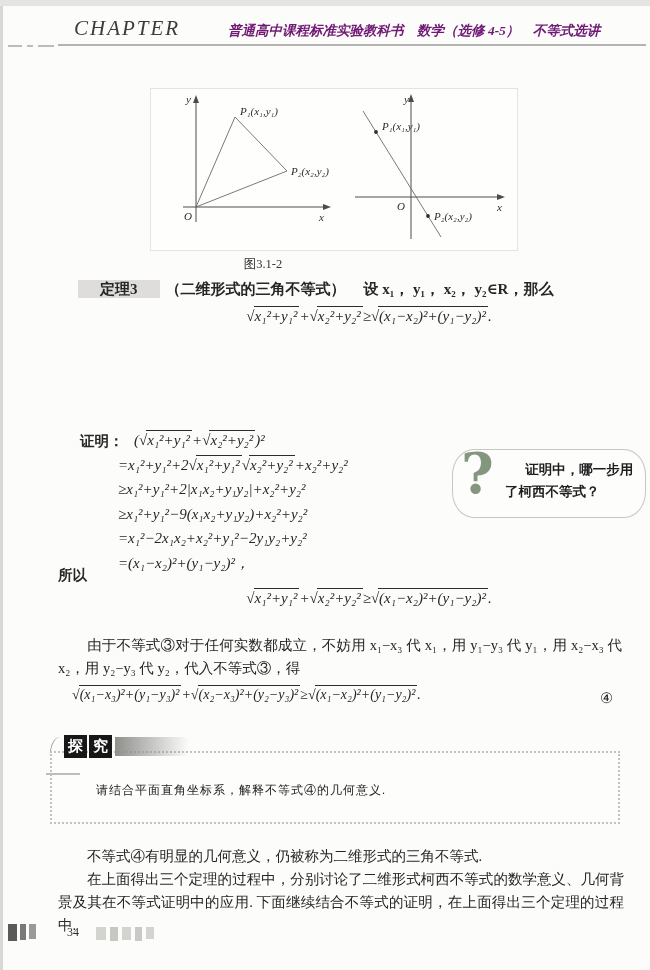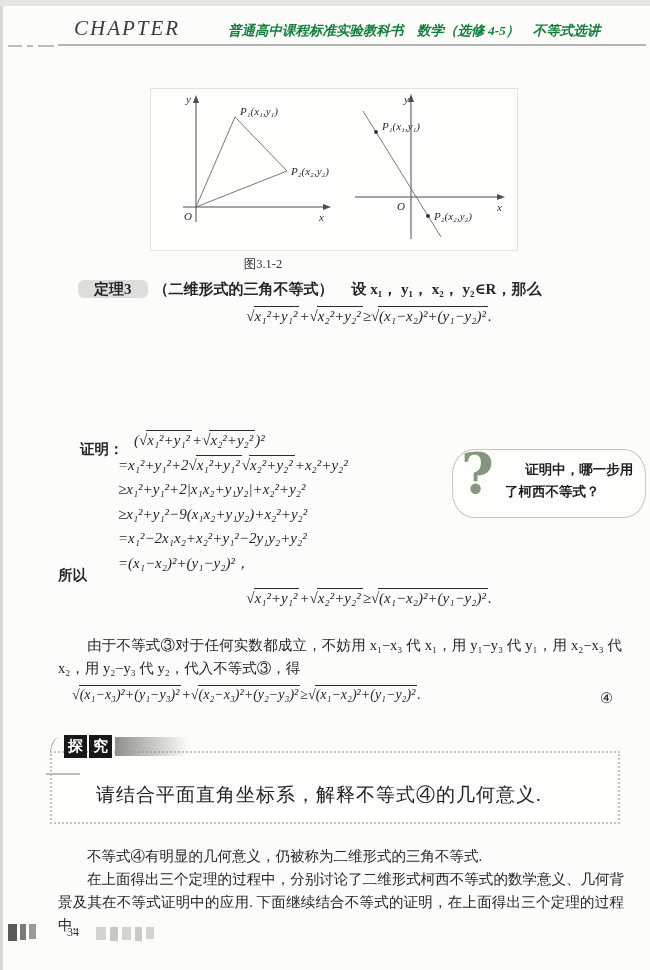--- a/index.html
+++ b/index.html
@@ -4,39 +4,39 @@
 <style>
   html,body{margin:0;padding:0;background:#efefed;}
   #page{position:relative;width:650px;height:970px;background:#fcfcfb;overflow:hidden;
         font-family:"Liberation Serif","DejaVu Serif",serif;color:#262626;}
   .abs{position:absolute;}
   
   #left-strip{left:0;top:0;width:3px;height:970px;background:#d8d8d6;}
   #top-band{left:0;top:0;width:650px;height:6px;background:#e4e4e1;}
   
   #chapter{left:74px;top:16px;font-style:italic;font-size:21px;letter-spacing:2px;color:#3c3c3c;}
-  #book-title{left:228px;top:22px;font-size:13.5px;font-weight:700;font-style:italic;color:#15803d;white-space:nowrap;}
+  #book-title{left:228px;top:22px;font-size:13.5px;font-weight:700;font-style:italic;color:#701a75;white-space:nowrap;}
   #header-rule{left:58px;top:44px;width:588px;height:2px;background:#b3b3b0;}
   .hdash{top:45px;height:2px;background:#bcbcb9;}
   
   #figure-box{left:150px;top:88px;width:366px;height:161px;background:#fefefd;border:1px solid #e3e3e0;}
   .figsvg{position:absolute;top:0;}
   #fig-caption{left:0;top:256px;width:526px;text-align:center;font-size:12.5px;color:#333;}
   
   #theorem-line{left:78px;top:280px;font-size:15px;white-space:nowrap;}
-  #theorem-label{background:#dedddb;padding:1px 16px;font-weight:700;border-radius:6px;}
+  #theorem-label{background:#dedddb;padding:1px 22px;font-weight:700;border-radius:0;}
   #theorem-name{font-weight:700;margin-left:6px;}
   #theorem-setup{margin-left:18px;font-weight:600;}
   .formula-center{left:0;width:650px;text-align:center;font-size:15px;font-style:italic;padding-left:44px;}
   #theorem-formula{top:308px;}
   
   #analysis{left:58px;top:340px;width:562px;font-size:14.5px;line-height:22.5px;text-align:justify;}
   #analysis .ind{display:inline-block;width:2em;}
   
-  #proof-label{left:80px;top:432px;font-size:14.5px;font-weight:600;margin-top:8px;}
+  #proof-label{left:80px;top:432px;font-size:14.5px;font-weight:600;}
   #proof-lines{left:118px;top:428px;font-size:15px;font-style:italic;line-height:24.5px;}
   #proof-lines .pl0{padding-left:16px;}
   
   .rad{border-top:1.2px solid #2c2c2c;padding:1px 2px 0 1px;}
   .sq{margin-right:-1px;}
   
   #q-bubble{left:452px;top:449px;width:192px;height:67px;border:1.3px solid #c6c6c2;
             border-radius:22px/26px;background:#fdfdfc;}
   #q-mark{position:absolute;left:8px;top:-10px;font-size:56px;font-weight:700;color:#85967f;
           font-family:"DejaVu Serif",serif;}
@@ -53,21 +53,21 @@
   
   #inquiry-box{left:50px;top:751px;width:566px;height:69px;border:2px dotted #c2c2be;background:#fdfdfc;}
   #inquiry-label{left:64px;top:735px;display:flex;align-items:center;}
   .inq-char{width:23px;height:23px;background:#171717;color:#fff;font-size:15px;font-weight:700;
             text-align:center;line-height:23px;margin-right:2px;}
   #inq-trail{width:74px;height:19px;margin-left:1px;
              background:linear-gradient(to right,#8f8f8c,rgba(200,200,198,0));}
   #inq-swoosh{left:50px;top:737px;width:16px;height:26px;border-left:1.5px solid #9a9a97;
               border-radius:50% 0 0 50%/60% 0 0 40%;transform:rotate(8deg);}
   #inq-dashes{left:46px;top:773px;width:34px;height:2px;background:#bdbdba;}
-  #inquiry-text{left:96px;top:782px;font-size:19px;letter-spacing:1px;color:#222;}
+  #inquiry-text{left:96px;top:782px;font-size:12px;letter-spacing:1px;color:#222;}
   
   #closing{left:58px;top:845px;width:566px;font-size:14.5px;line-height:23px;text-align:justify;}
   #closing p{margin:0;text-indent:2em;}
   
   .smudge{top:924px;background:#5a5a58;}
   #page-number{left:67px;top:925px;font-size:12px;color:#2e2e2e;}
   .faint{top:927px;background:#d3d3d0;}
   svg text{font-family:"Liberation Serif","DejaVu Serif",serif;font-style:italic;font-size:11px;fill:#2e2e2e;}
   svg .ax{stroke:#4c4c4c;stroke-width:1;fill:none;}
   svg .tri{stroke:#6a6a68;stroke-width:0.9;fill:none;}

